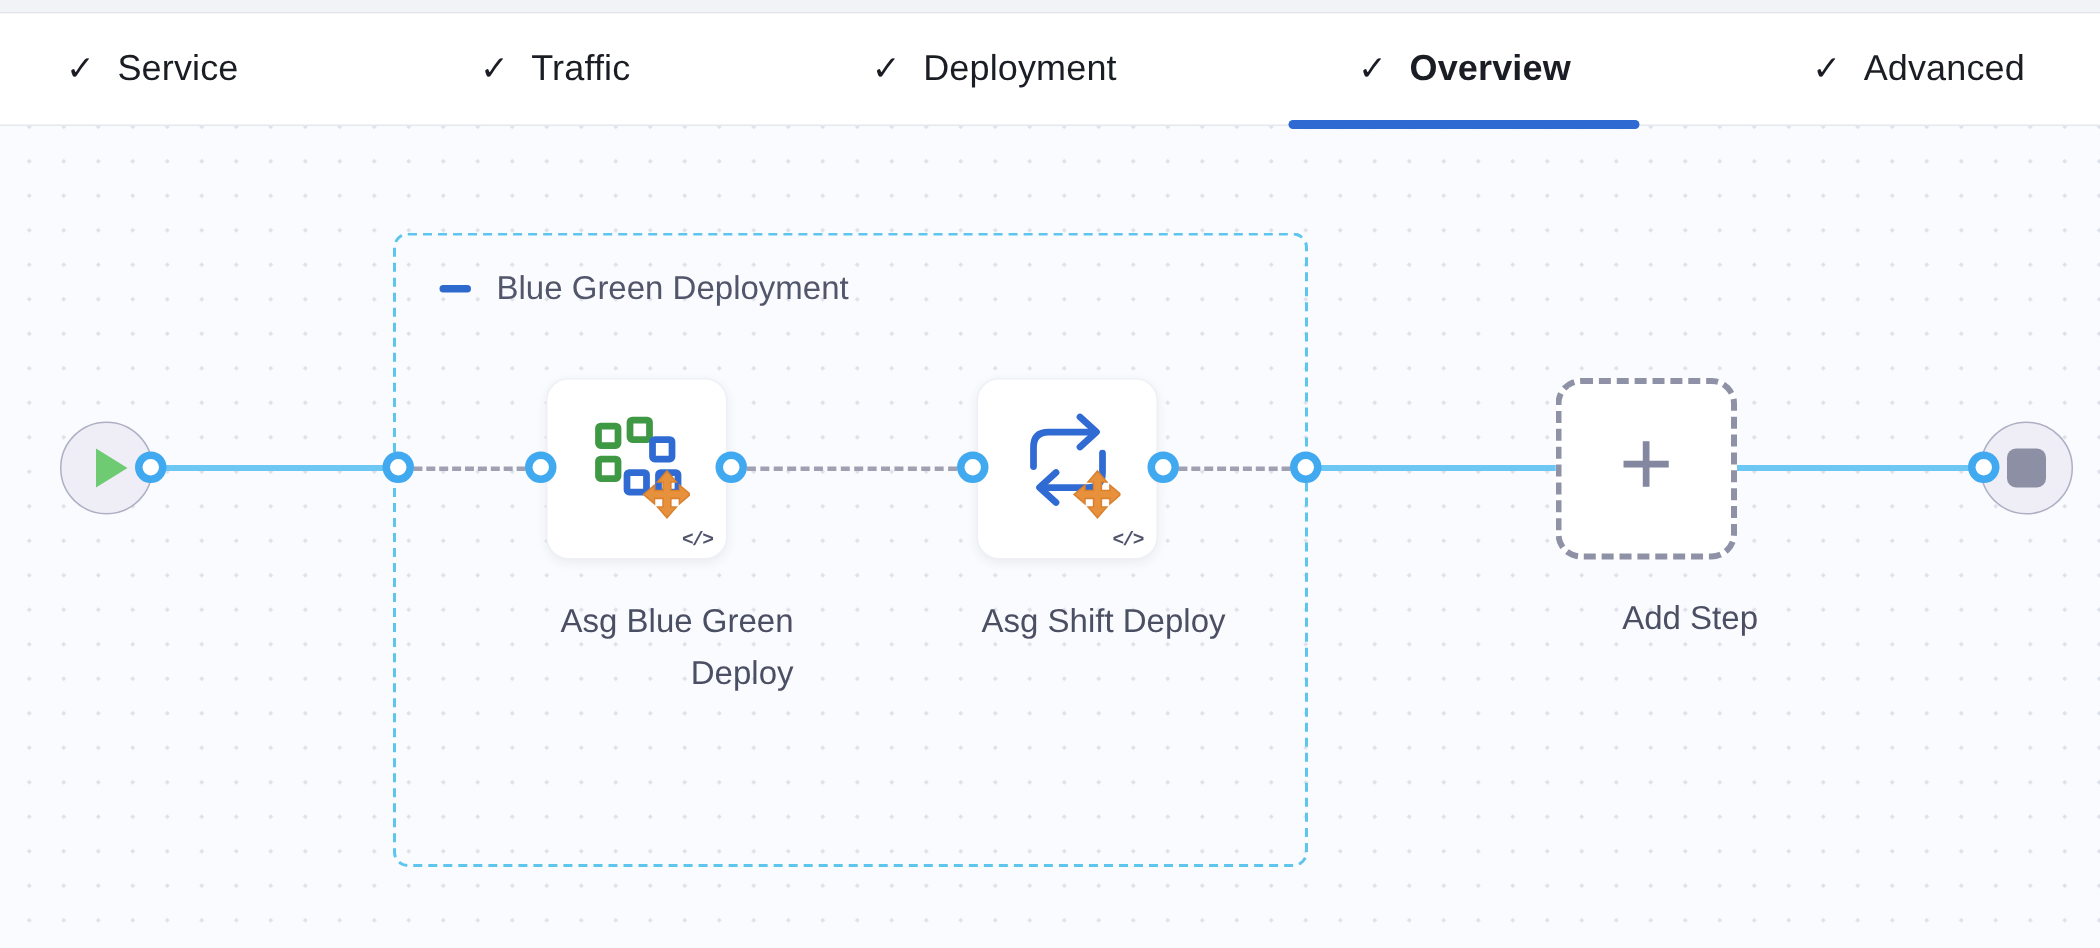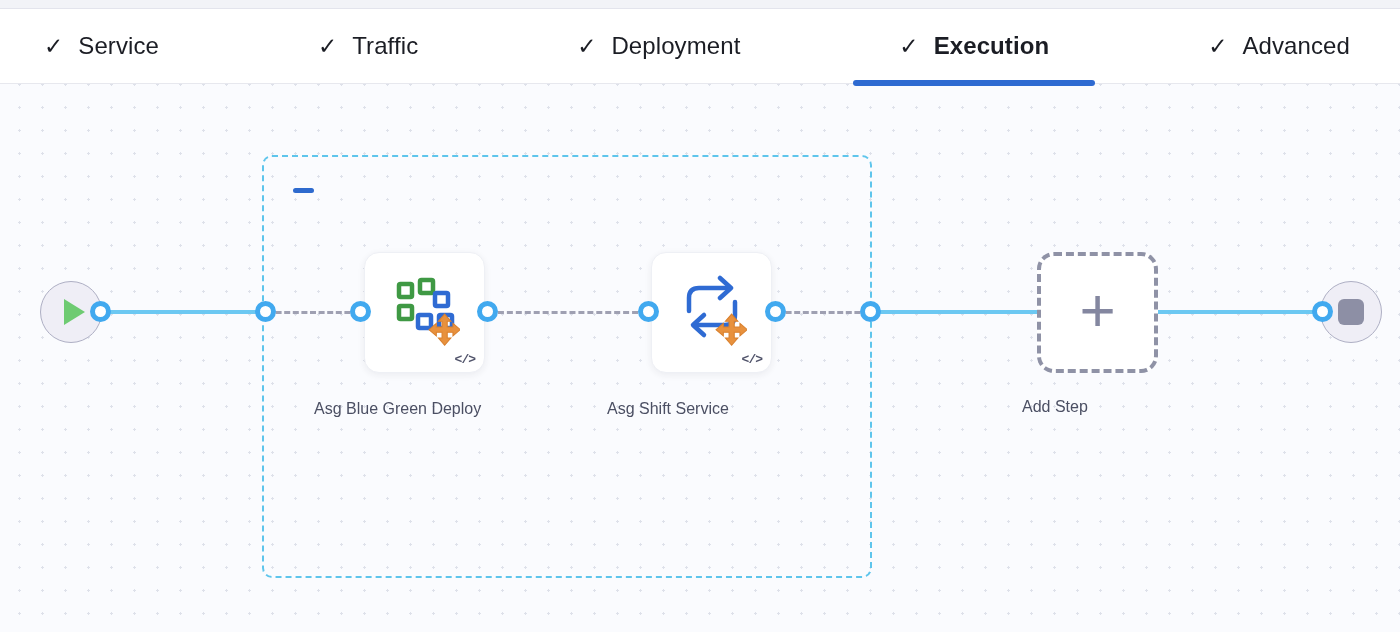--- a/index.html
+++ b/index.html
@@ -89,21 +89,21 @@
   }
 
   .add-card {
     position:absolute; left:1037px; top:168px; width:121px; height:121px;
     background:#ffffff; border:4px dashed #8f92a6; border-radius:17px; z-index:2;
     display:flex; align-items:center; justify-content:center; cursor:pointer;
   }
   .plus-glyph { font-size:62px; font-weight:200; color:#8487a0; line-height:1; margin-top:-6px; }
 
   .node-label {
-    position:absolute; text-align:left; font-size:16px; color:#4b4f63;
+    position:absolute; text-align:right; font-size:22px; color:#4b4f63;
     line-height:1.6; z-index:2;
   }
 </style>
 </head>
 <body>
 
 <div class="top-strip"></div>
 
 <div class="tabbar">
   <div class="tab">
@@ -116,37 +116,38 @@
     <span class="tab-label">Traffic</span>
 
   </div>
   <div class="tab">
     <span class="check">✓</span>
     <span class="tab-label">Deployment</span>
 
   </div>
   <div class="tab active">
     <span class="check">✓</span>
-    <span class="tab-label">Execution</span>
+    <span class="tab-label">Overview</span>
     <span class="underline"></span>
   </div>
   <div class="tab">
     <span class="check">✓</span>
     <span class="tab-label">Advanced</span>
 
   </div>
 </div>
 
 <div class="canvas">
 
   <div class="group-box">
     <div class="group-header">
       <span class="collapse-btn">
           <span class="collapse-bar"></span>
         </span>
+      <span class="group-label">Blue Green Deployment</span>
     </div>
   </div>
 
   <div class="line solid" style="left:100px; width:167px;"></div>
   <div class="line dashed" style="left:267px; width:92px;"></div>
   <div class="line dashed" style="left:489px; width:158px;"></div>
   <div class="line dashed" style="left:777px; width:92px;"></div>
   <div class="line solid" style="left:870px; width:453px;"></div>
 
   <div class="terminal" style="left:40px;">
@@ -193,16 +194,16 @@
   <div class="port" style="left:90px;"></div>
   <div class="port" style="left:255px;"></div>
   <div class="port" style="left:350px;"></div>
   <div class="port" style="left:477px;"></div>
   <div class="port" style="left:638px;"></div>
   <div class="port" style="left:765px;"></div>
   <div class="port" style="left:860px;"></div>
   <div class="port" style="left:1312px;"></div>
 
   <div class="node-label" style="left:314px; top:312px; width:215px;">Asg Blue Green Deploy</div>
-  <div class="node-label" style="left:607px; top:312px; width:210px;">Asg Shift Service</div>
+  <div class="node-label" style="left:607px; top:312px; width:210px;">Asg Shift Deploy</div>
   <div class="node-label" style="left:1022px; top:310px; width:150px;">Add Step</div>
 
 </div>
 
 </body></html>

